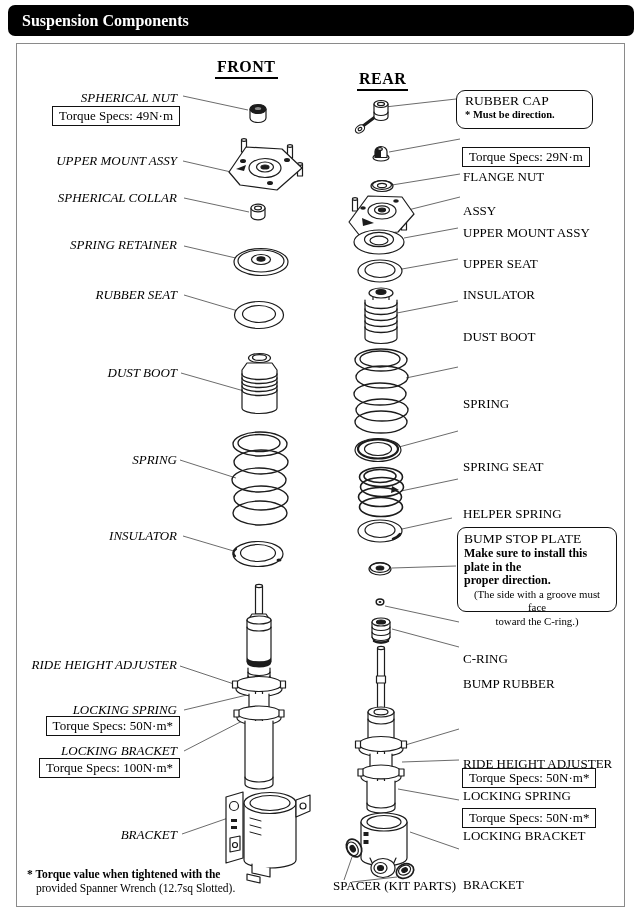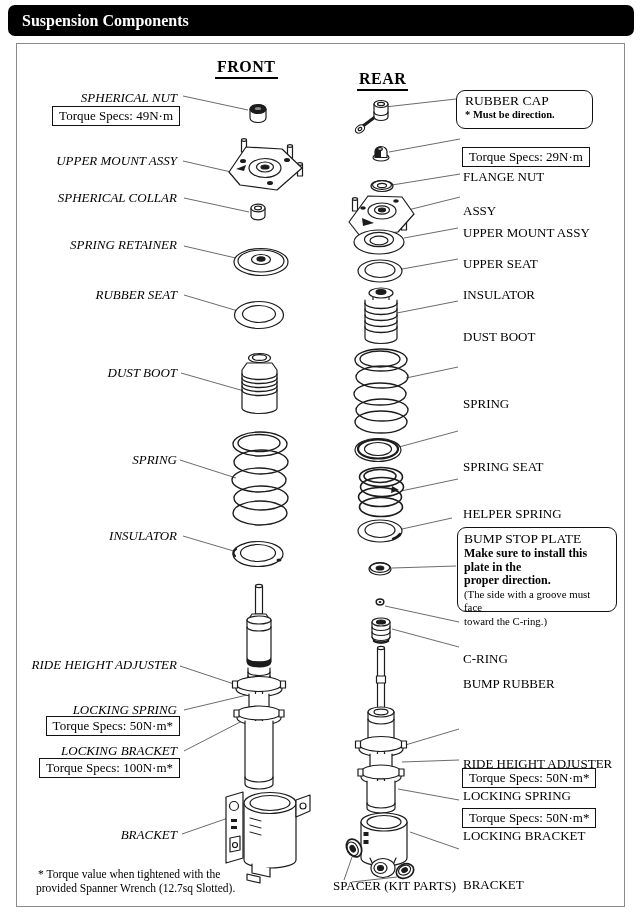--- a/index.html
+++ b/index.html
@@ -20,22 +20,22 @@
       font-size:13px;white-space:nowrap;line-height:15px;}
   .fr-box{right:460px;}
   .rl-box{left:462px;}
   .round-box{position:absolute;border:1.8px solid #111;border-radius:9px;background:#fff;box-sizing:border-box;}
   .rc-box{left:456px;top:90px;width:137px;height:39px;padding:2px 8px;}
   .rc-title{font-size:13.5px;line-height:16px;}
   .rc-note{font-size:10.5px;font-weight:bold;line-height:12px;}
   .bsp-box{left:457px;top:527px;width:160px;height:85px;padding:3px 6px;}
   .bsp-title{font-size:13.5px;line-height:16px;}
   .bsp-bold{font-size:12px;font-weight:bold;line-height:13.5px;}
-  .bsp-reg{font-size:10.8px;line-height:13.5px;}
-  .footnote1{position:absolute;left:38px;top:868px;font-size:11.5px;font-weight:normal;white-space:nowrap;}
+  .bsp-reg{font-size:10.8px;line-height:13.5px;text-align:center;}
+  .footnote1{position:absolute;left:27px;top:868px;font-size:11.5px;font-weight:bold;white-space:nowrap;}
   .footnote2{position:absolute;left:36px;top:882px;font-size:11.5px;white-space:nowrap;}
 </style>
 </head>
 <body>
 
 <div class="page">
 
   <div class="title-bar">
     <span>Suspension Components</span>
   </div>

